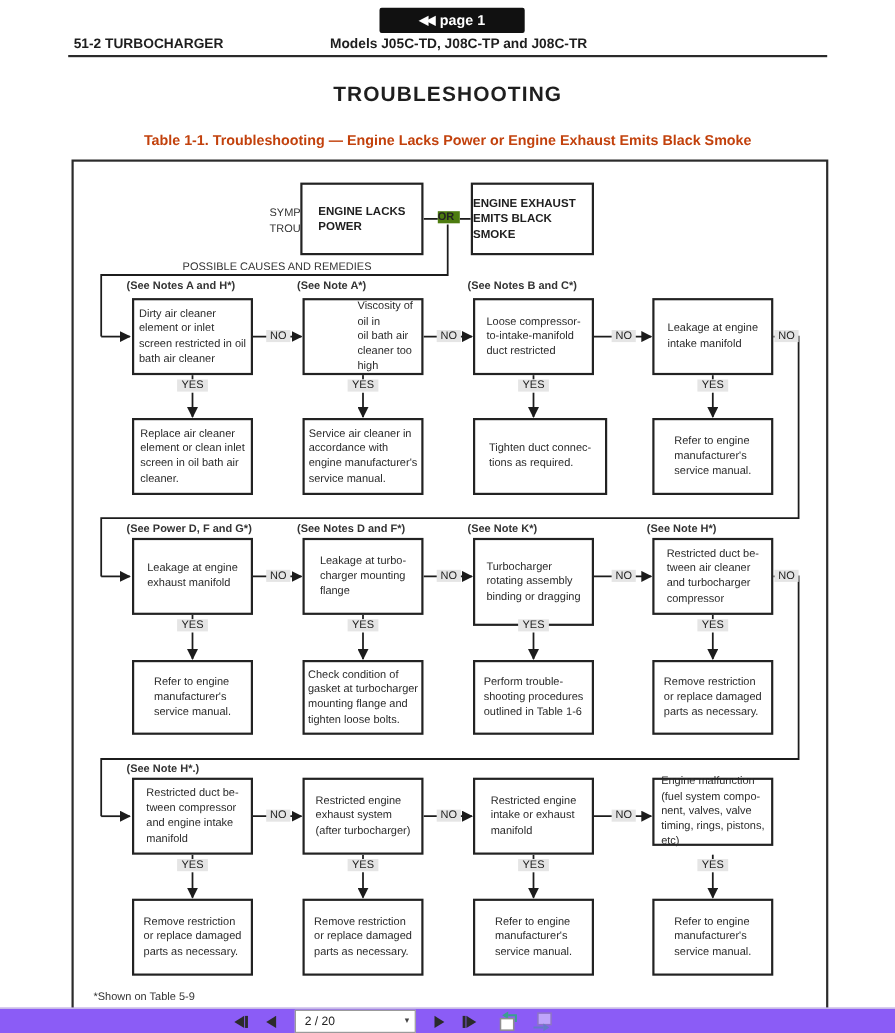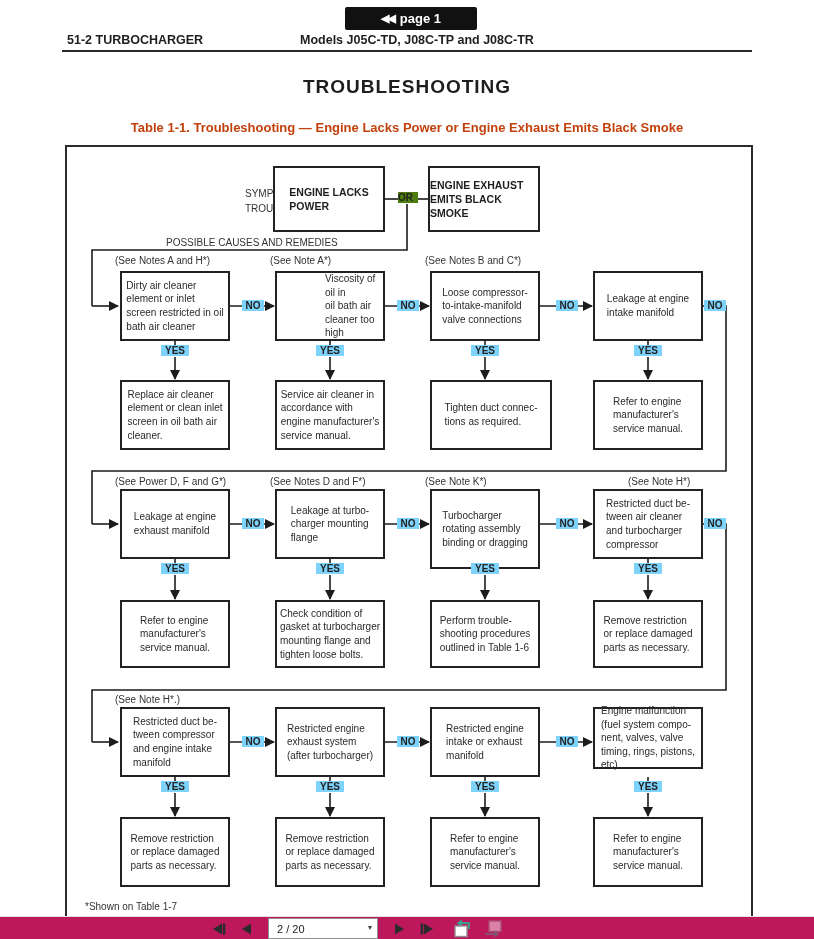--- a/index.html
+++ b/index.html
@@ -24,31 +24,31 @@
   
   .frame{position:absolute;left:65px;top:145px;width:684px;height:790px;border:2px solid #2b2b2b;background:#fff;}
 
   svg.wires{position:absolute;left:0;top:0;width:814px;height:939px;pointer-events:none;}
 
   .fbox{position:absolute;background:#fff;border:2px solid #222;box-sizing:border-box;
     display:flex;align-items:center;justify-content:center;}
   .fbox .txt{white-space:pre-line;font-size:10px;line-height:1.36;text-align:left;color:#2a2a2a;}
   .fbox.sym .txt{font-weight:bold;font-size:10.5px;color:#1e1e1e;}
 
-  .note{position:absolute;font-size:10px;color:#333;white-space:nowrap;}
-  .lbl{position:absolute;font-size:10px;font-weight:bold;color:#222;background:#7dd3fc;text-align:center;}
+  .note{position:absolute;font-size:10px;color:#333;white-space:nowrap;font-weight:bold;}
+  .lbl{position:absolute;font-size:10px;font-weight:normal;color:#222;background:#e5e5e5;text-align:center;}
   .yes{width:28px;}
   .no{width:20px;padding:0 1px;}
   .sym-label{position:absolute;left:200px;top:187px;font-size:10px;color:#333;white-space:pre-line;line-height:1.45;margin-left:45px;}
   .or-lbl{position:absolute;left:398px;top:192px;width:20px;font-size:10px;font-weight:bold;color:#222;background:#4d7c0f;}
   .causes-lbl{position:absolute;left:166px;top:237px;font-size:10px;color:#333;white-space:nowrap;}
   .footnote{position:absolute;left:85px;top:901px;font-size:10px;color:#333;}
 
   
-  .toolbar{position:absolute;left:0;top:916px;width:814px;height:23px;background:#be185d;border-top:1px solid #e3e3e1;
+  .toolbar{position:absolute;left:0;top:916px;width:814px;height:23px;background:#8b5cf6;border-top:1px solid #e3e3e1;
     display:flex;align-items:center;}
   .tb-group{display:flex;align-items:center;margin-left:205px;gap:0;}
   .tb-btn{background:transparent;border:none;padding:0 7px;height:22px;display:flex;align-items:center;cursor:pointer;}
   .combo{position:relative;width:108px;height:19px;background:#fff;border:1px solid #919191;margin:0 8px;
     display:flex;align-items:center;cursor:pointer;}
   .combo .val{font-size:11px;color:#222;padding-left:8px;}
   .combo .caret{position:absolute;right:5px;top:4px;font-size:8px;color:#444;}
   .viewbtns{display:flex;align-items:center;margin-left:8px;gap:4px;}
   .disabled{opacity:0.45;}
 </style>
@@ -153,21 +153,21 @@
 bath air cleaner</span>
     </div>
   <div class="fbox" style="left:275px;top:271px;width:110px;height:70px;padding-left:48px;">
       <span class="txt">Viscosity of oil in
 oil bath air
 cleaner too high</span>
     </div>
   <div class="fbox" style="left:430px;top:271px;width:110px;height:70px;">
       <span class="txt">Loose compressor-
 to-intake-manifold
-valve connections</span>
+duct restricted</span>
     </div>
   <div class="fbox" style="left:593px;top:271px;width:110px;height:70px;">
       <span class="txt">Leakage at engine
 intake manifold</span>
     </div>
 
   <div class="lbl no" style="left:242px;top:300px;">NO</div>
   <div class="lbl no" style="left:397px;top:300px;">NO</div>
   <div class="lbl no" style="left:556px;top:300px;">NO</div>
   <div class="lbl no" style="left:704px;top:300px;">NO</div>
@@ -195,21 +195,21 @@
     </div>
   <div class="fbox" style="left:593px;top:380px;width:110px;height:70px;">
       <span class="txt">Refer to engine
 manufacturer's
 service manual.</span>
     </div>
 
   <div class="note" style="left:115px;top:476px;">(See Power D, F and G*)</div>
   <div class="note" style="left:270px;top:476px;">(See Notes D and F*)</div>
   <div class="note" style="left:425px;top:476px;">(See Note K*)</div>
-  <div class="note" style="left:588px;top:476px;margin-left:40px;">(See Note H*)</div>
+  <div class="note" style="left:588px;top:476px;">(See Note H*)</div>
 
   <div class="fbox" style="left:120px;top:489px;width:110px;height:70px;">
       <span class="txt">Leakage at engine
 exhaust manifold</span>
     </div>
   <div class="fbox" style="left:275px;top:489px;width:110px;height:70px;">
       <span class="txt">Leakage at turbo-
 charger mounting
 flange</span>
     </div>
@@ -306,21 +306,21 @@
       <span class="txt">Refer to engine
 manufacturer's
 service manual.</span>
     </div>
   <div class="fbox" style="left:593px;top:817px;width:110px;height:70px;">
       <span class="txt">Refer to engine
 manufacturer's
 service manual.</span>
     </div>
 
-  <div class="footnote">*Shown on Table 1-7</div>
+  <div class="footnote">*Shown on Table 5-9</div>
 
   <div class="toolbar">
     <div class="tb-group">
       <button class="tb-btn">
         <svg width="15" height="12" viewBox="0 0 15 12">
           <polygon points="10,0.5 10,11.5 1,6" fill="#2b2b2b"></polygon>
             <rect x="10.8" y="0.5" width="2.6" height="11" fill="#2b2b2b"></rect>
         </svg>
       </button>
       <button class="tb-btn">

